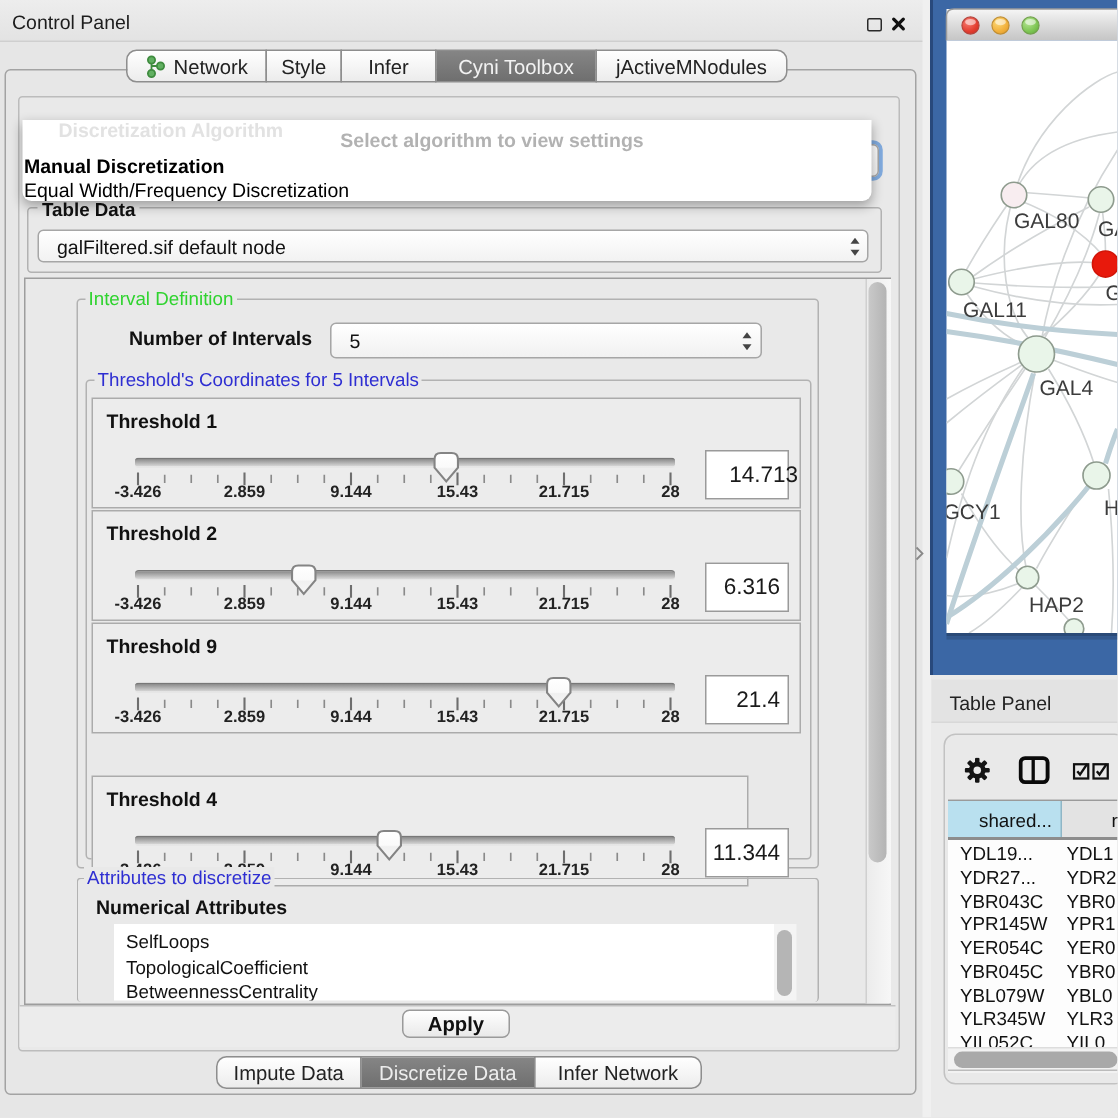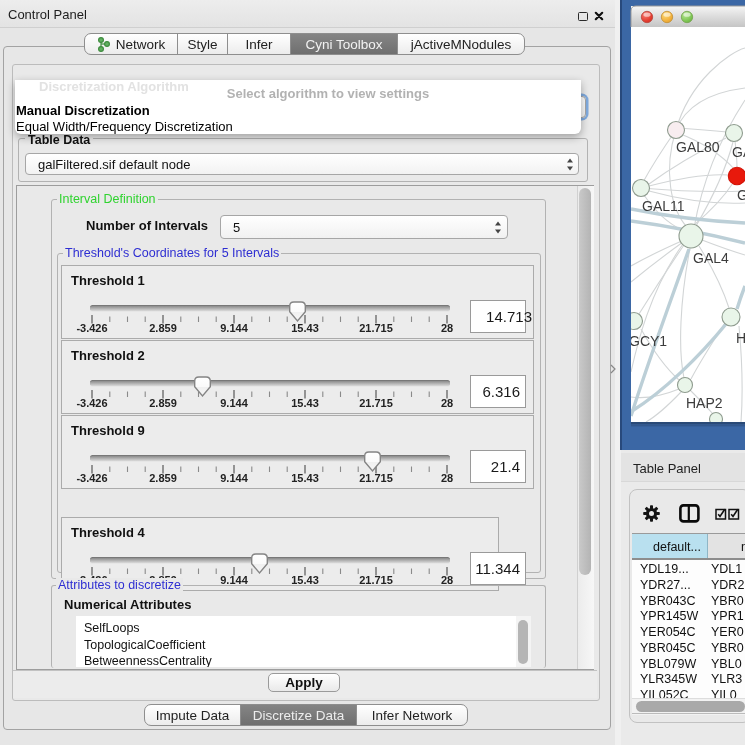--- a/index.html
+++ b/index.html
@@ -388,21 +388,21 @@
   </svg>
 <svg class="abs" style="left:715px;top:507px;" width="12" height="13">
     <rect x="1" y="2.5" width="9.5" height="9.5" fill="none" stroke="#111" stroke-width="1.5"></rect>
     <path d="M3.2 7.2 L5 9.4 L9.8 2.2" stroke="#111" stroke-width="1.6" fill="none"></path>
   </svg>
 <svg class="abs" style="left:728px;top:507px;" width="12" height="13">
     <rect x="1" y="2.5" width="9.5" height="9.5" fill="none" stroke="#111" stroke-width="1.5"></rect>
     <path d="M3.2 7.2 L5 9.4 L9.8 2.2" stroke="#111" stroke-width="1.6" fill="none"></path>
   </svg>
 <div class="abs" style="left:632px;top:533px;width:113px;height:181px;background:#fdfdfd;border-top:1px solid #9a9a9a;overflow:hidden;"></div>
-<div class="abs" style="left:632px;top:534px;width:76px;height:25px;background:#b9e0ef;border-right:1px solid #8fb6c6;box-sizing:border-box;display:flex;align-items:center;justify-content:center;padding-left:15px;font-size:12.5px;color:#111;">default...</div>
+<div class="abs" style="left:632px;top:534px;width:76px;height:25px;background:#b9e0ef;border-right:1px solid #8fb6c6;box-sizing:border-box;display:flex;align-items:center;justify-content:center;padding-left:15px;font-size:12.5px;color:#111;">shared...</div>
 <div class="abs" style="left:708px;top:534px;width:37px;height:25px;background:#e3e3e3;display:flex;align-items:center;font-size:12.5px;color:#111;">
     <span style="margin-left:33px;">n</span>
   </div>
 <div class="abs" style="left:632px;top:558px;width:113px;height:1.5px;background:#8d8d8d;"></div>
 <div class="abs" style="left:640px;top:562.0px;font-size:12.5px;color:#111;">YDL19...</div>
 <div class="abs" style="left:711px;top:562.0px;font-size:12.5px;color:#111;">YDL1</div>
 <div class="abs" style="left:640px;top:577.8px;font-size:12.5px;color:#111;">YDR27...</div>
 <div class="abs" style="left:711px;top:577.8px;font-size:12.5px;color:#111;">YDR2</div>
 <div class="abs" style="left:640px;top:593.5px;font-size:12.5px;color:#111;">YBR043C</div>
 <div class="abs" style="left:711px;top:593.5px;font-size:12.5px;color:#111;">YBR0</div>

